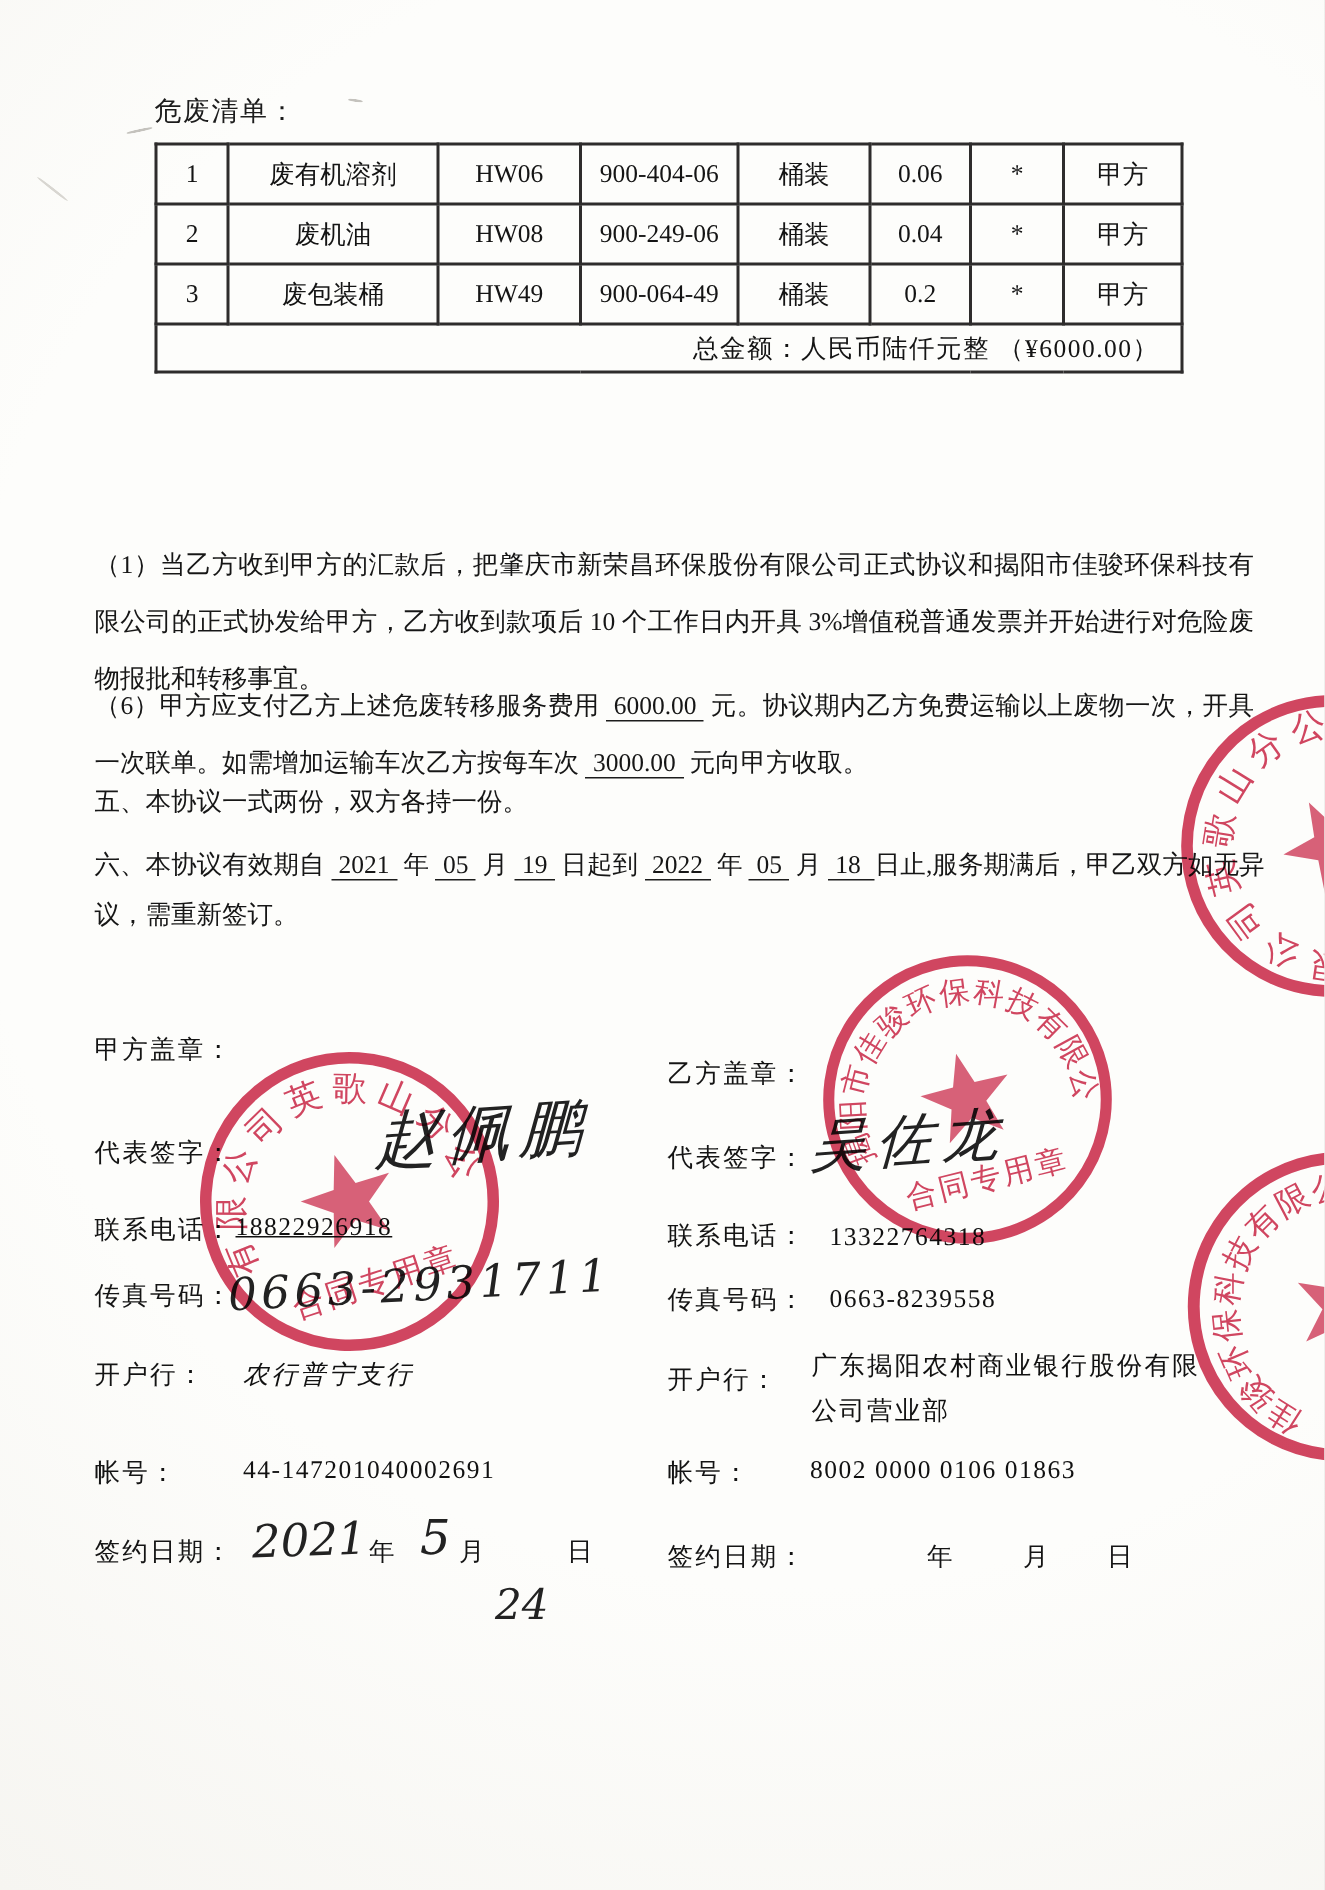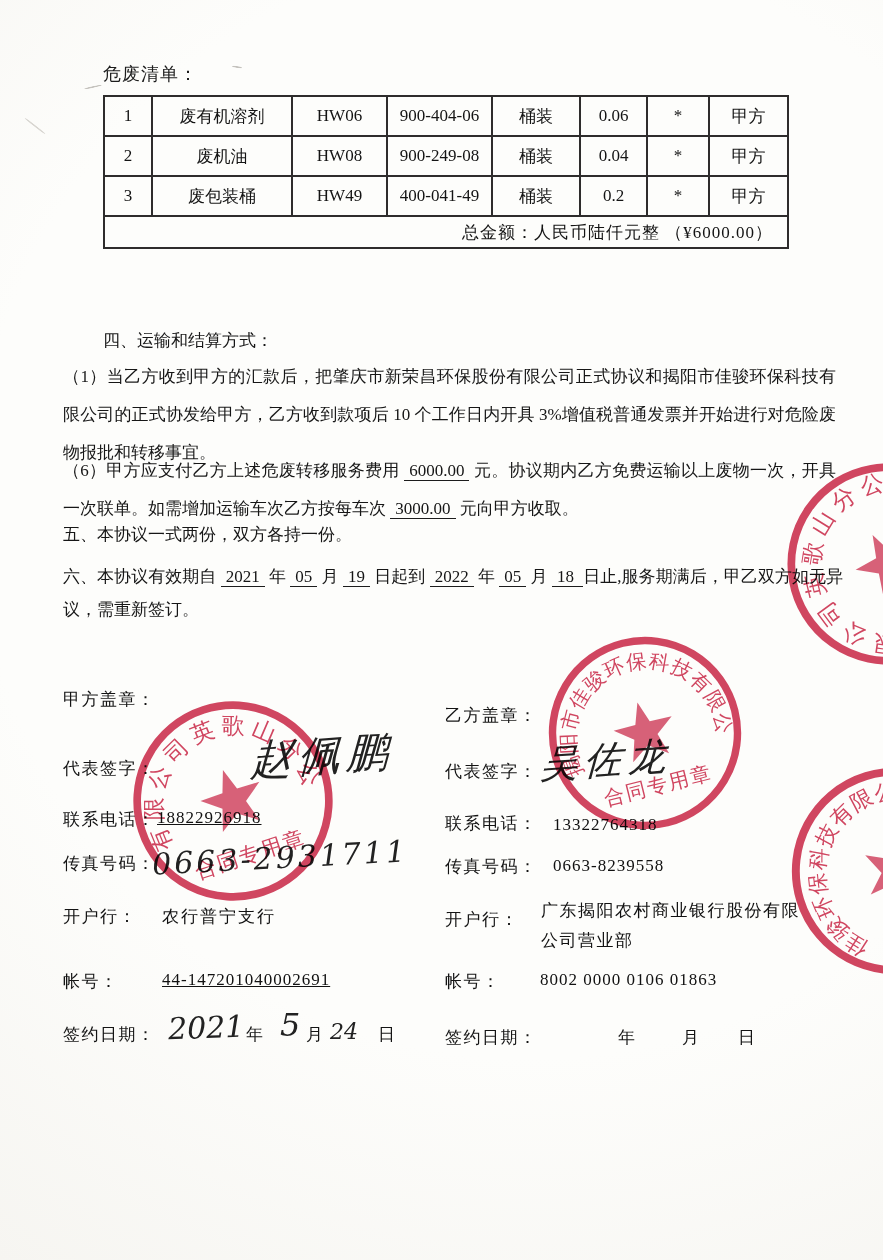--- a/index.html
+++ b/index.html
@@ -78,71 +78,70 @@
       <td>900-404-06</td>
       <td>桶装</td>
       <td>0.06</td>
       <td>*</td>
       <td>甲方</td>
     </tr>
     <tr>
       <td>2</td>
       <td>废机油</td>
       <td>HW08</td>
-      <td>900-249-08</td>
+      <td>900-249-06</td>
       <td>桶装</td>
       <td>0.04</td>
       <td>*</td>
       <td>甲方</td>
     </tr>
     <tr>
       <td>3</td>
       <td>废包装桶</td>
       <td>HW49</td>
-      <td>400-041-49</td>
+      <td>900-064-49</td>
       <td>桶装</td>
       <td>0.2</td>
       <td>*</td>
       <td>甲方</td>
     </tr>
     <tr>
       <td class="total" colspan="8">总金额：人民币陆仟元整 （¥6000.00）</td>
     </tr>
   </tbody>
     </table>
 
-  <div class="abs para" style="left:103px;top:322px;width:740px;">四、运输和结算方式：</div>
   <div class="abs para" style="left:63px;top:358px;width:773px;">（1）当乙方收到甲方的汇款后，把肇庆市新荣昌环保股份有限公司正式协议和揭阳市佳骏环保科技有限公司的正式协发给甲方，乙方收到款项后 10 个工作日内开具 3%增值税普通发票并开始进行对危险废物报批和转移事宜。</div>
   <div class="abs para" style="left:63px;top:452px;width:773px;">
     <span>（6）甲方应支付乙方上述危废转移服务费用 </span><span class="u">6000.00</span><span> 元。协议期内乙方免费运输以上废物一次，开具一次联单。如需增加运输车次乙方按每车次 </span><span class="u">3000.00</span><span> 元向甲方收取。</span>
   </div>
   <div class="abs para" style="left:63px;top:516px;width:740px;">五、本协议一式两份，双方各持一份。</div>
 
   <div class="abs para" style="left:63px;top:560px;width:780px;line-height:33px;">
     <span>六、本协议有效期自 </span><span class="u">2021</span><span> 年 </span><span class="u">05</span><span> 月 </span><span class="u">19</span><span> 日起到 </span><span class="u">2022</span><span> 年 </span><span class="u">05</span><span> 月 </span><span class="u"> 18 </span><span> 日止,服务期满后，甲乙双方如无异议，需重新签订。</span>
   </div>
 
 
   <div class="abs lbl" style="left:63px;top:688px;">甲方盖章：</div>
   <div class="abs lbl" style="left:63px;top:757px;">代表签字：</div>
   <div class="abs hand sig" style="left:250px;top:728px;">赵佩鹏</div>
   <div class="abs lbl" style="left:63px;top:808px;">联系电话：</div>
   <div class="abs val" style="left:157px;top:808px;letter-spacing:1px;text-decoration:underline;">18822926918</div>
   <div class="abs lbl" style="left:63px;top:852px;">传真号码：</div>
   <div class="abs hand" style="left:152px;top:840px;font-size:30px;transform:rotate(-3deg);letter-spacing:3px;">0663-2931711</div>
   <div class="abs lbl" style="left:63px;top:905px;">开户行：</div>
-  <div class="abs val" style="left:162px;top:905px;letter-spacing:2px;">农行普宁支行</div>
+  <div class="abs val" style="left:162px;top:905px;letter-spacing:2px;font-style:italic;">农行普宁支行</div>
   <div class="abs lbl" style="left:63px;top:970px;">帐号：</div>
-  <div class="abs val" style="left:162px;top:970px;letter-spacing:1px;text-decoration:underline;">44-147201040002691</div>
+  <div class="abs val" style="left:162px;top:970px;letter-spacing:1px;">44-147201040002691</div>
   <div class="abs lbl" style="left:63px;top:1023px;">签约日期：</div>
   <div class="abs hand" style="left:168px;top:1010px;font-size:30px;transform:rotate(-2deg);">2021</div>
   <div class="abs lbl" style="left:246px;top:1023px;">年</div>
   <div class="abs hand" style="left:280px;top:1006px;font-size:32px;">5</div>
   <div class="abs lbl" style="left:306px;top:1023px;">月</div>
-  <div class="abs hand" style="left:330px;top:1019px;font-size:22px;">24</div>
+  <div class="abs hand" style="left:330px;top:1053px;font-size:28px;">24</div>
   <div class="abs lbl" style="left:378px;top:1023px;">日</div>
 
   <div class="abs lbl" style="left:445px;top:704px;">乙方盖章：</div>
   <div class="abs lbl" style="left:445px;top:760px;">代表签字：</div>
   <div class="abs hand sig" style="left:540px;top:735px;font-size:38px;">吴佐龙</div>
   <div class="abs lbl" style="left:445px;top:812px;">联系电话：</div>
   <div class="abs val" style="left:553px;top:815px;letter-spacing:1px;">13322764318</div>
   <div class="abs lbl" style="left:445px;top:855px;">传真号码：</div>
   <div class="abs val" style="left:553px;top:856px;letter-spacing:1px;text-align:right;">0663-8239558</div>
   <div class="abs lbl" style="left:445px;top:908px;">开户行：</div>

